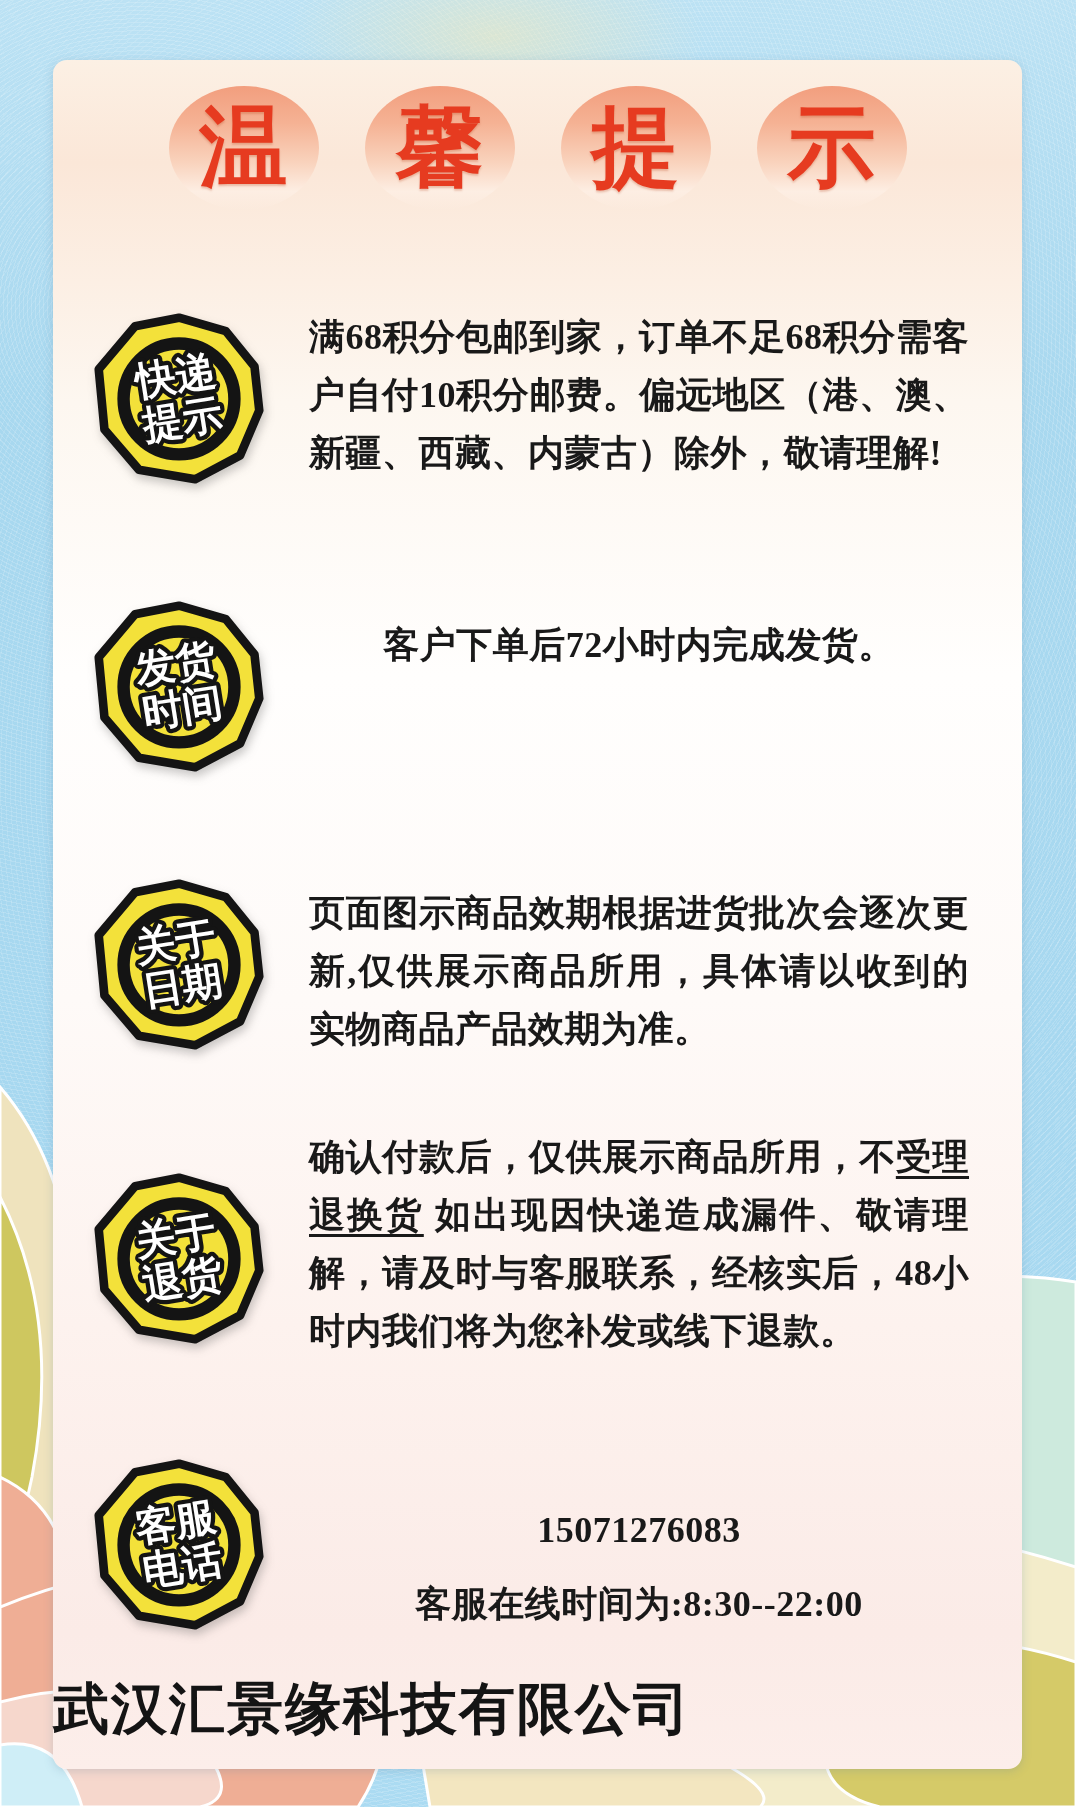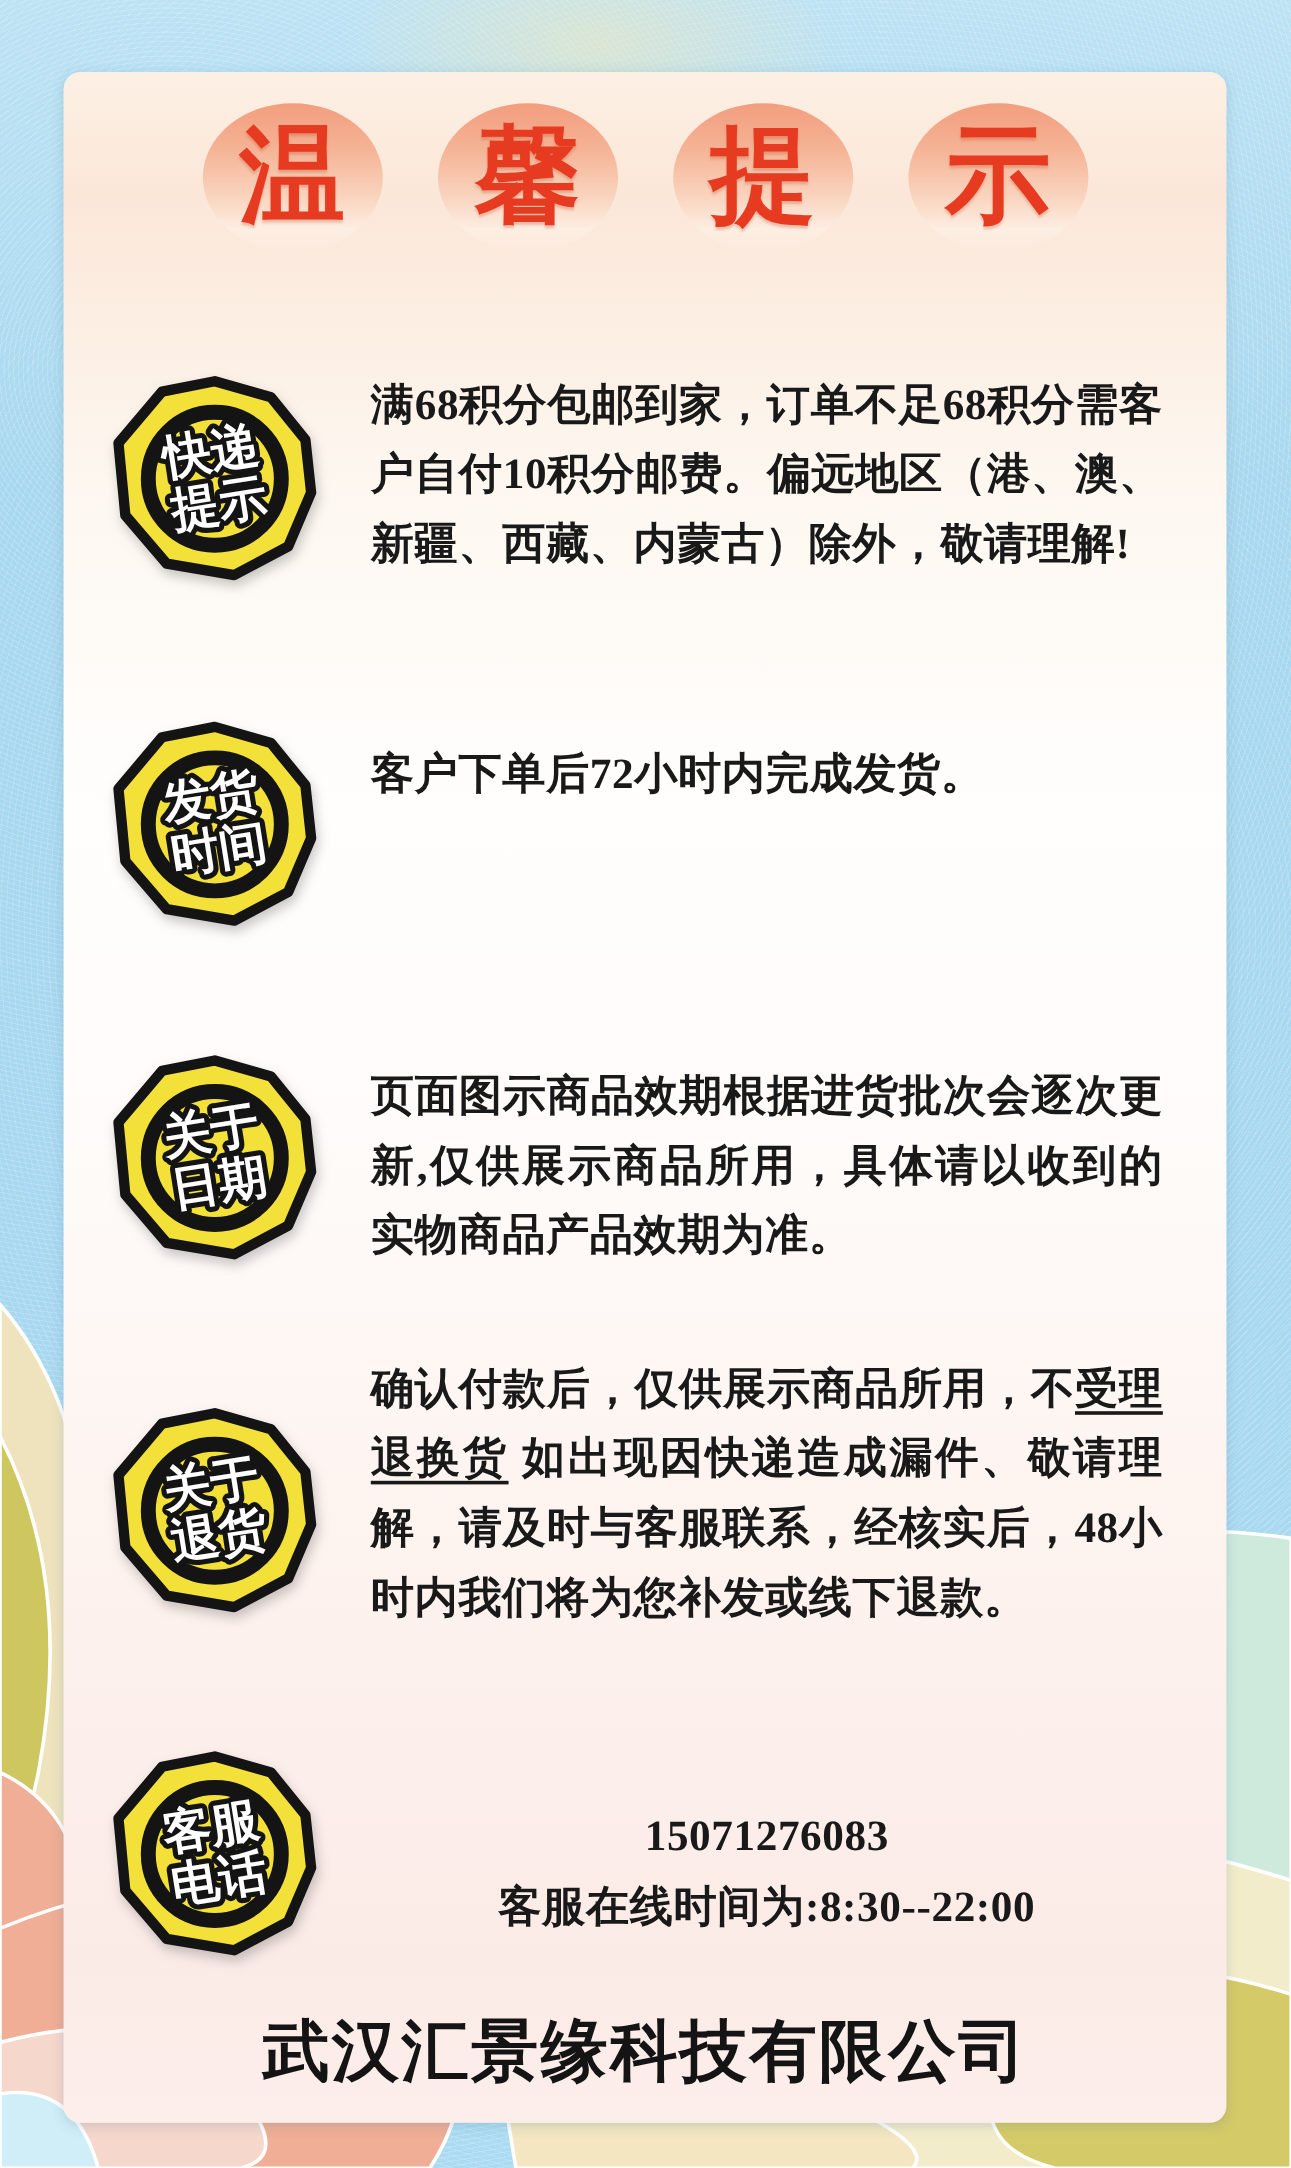--- a/index.html
+++ b/index.html
@@ -40,23 +40,23 @@
   .sec-text{
     position:absolute;left:256px;width:660px;
     font-size:36px;line-height:58px;font-weight:700;color:#191919;
     text-align:justify;word-break:break-all;letter-spacing:.5px;
   }
   .hl{
     font-family:"Liberation Sans","DejaVu Sans",sans-serif;
     text-decoration:underline;text-decoration-thickness:3px;text-underline-offset:7px;
   }
   .phone-line{line-height:58px;}
-  .hours-line{line-height:58px;margin-top:1px;}
+  .hours-line{line-height:58px;margin-top:16px;}
   .footer{
-    position:absolute;top:1612px;left:0;right:0;text-align:center;
+    position:absolute;top:1612px;left:0;right:0;
     font-size:56px;font-weight:700;color:#141414;letter-spacing:2px;
   }
   .badge text{font-family:"Liberation Sans","DejaVu Sans",sans-serif;}
 </style>
 </head>
 <body>
 
 <div class="bg-noise"></div>
 
 <svg class="waves" width="1076" height="760" viewBox="0 0 1076 760" preserveAspectRatio="none">
@@ -104,21 +104,21 @@
   <div class="sec-text" style="top:248px">满68积分包邮到家，订单不足68积分需客户自付10积分邮费。偏远地区（港、澳、新疆、西藏、内蒙古）除外，敬请理解!</div>
 
   <svg class="badge" style="top:540px" width="172" height="172" viewBox="0 0 180 180">
     <polygon points="90,6 139,20 169,57 174,103 154,150 107,175 48,165 12,123 6,60 44,15" fill="#f3e13a" stroke="#141414" stroke-width="9" stroke-linejoin="round"></polygon>
     <circle cx="90" cy="91" r="58" fill="none" stroke="#141414" stroke-width="13"></circle>
     <g transform="rotate(-9 90 90)" text-anchor="middle" font-size="42" font-weight="bold" fill="#ffffff" stroke="#141414" stroke-width="9" paint-order="stroke" stroke-linejoin="round">
       <text x="90" y="81">发货</text>
       <text x="90" y="127">时间</text>
     </g>
   </svg>
-  <div class="sec-text" style="top:556px;text-align:left;">客户下单后72小时内完成发货。</div>
+  <div class="sec-text" style="top:556px;text-align:center;">客户下单后72小时内完成发货。</div>
 
   <svg class="badge" style="top:818px" width="172" height="172" viewBox="0 0 180 180">
     <polygon points="90,6 139,20 169,57 174,103 154,150 107,175 48,165 12,123 6,60 44,15" fill="#f3e13a" stroke="#141414" stroke-width="9" stroke-linejoin="round"></polygon>
     <circle cx="90" cy="91" r="58" fill="none" stroke="#141414" stroke-width="13"></circle>
     <g transform="rotate(-9 90 90)" text-anchor="middle" font-size="42" font-weight="bold" fill="#ffffff" stroke="#141414" stroke-width="9" paint-order="stroke" stroke-linejoin="round">
       <text x="90" y="81">关于</text>
       <text x="90" y="127">日期</text>
     </g>
   </svg>
   <div class="sec-text" style="top:824px">页面图示商品效期根据进货批次会逐次更新,仅供展示商品所用，具体请以收到的实物商品产品效期为准。</div>

